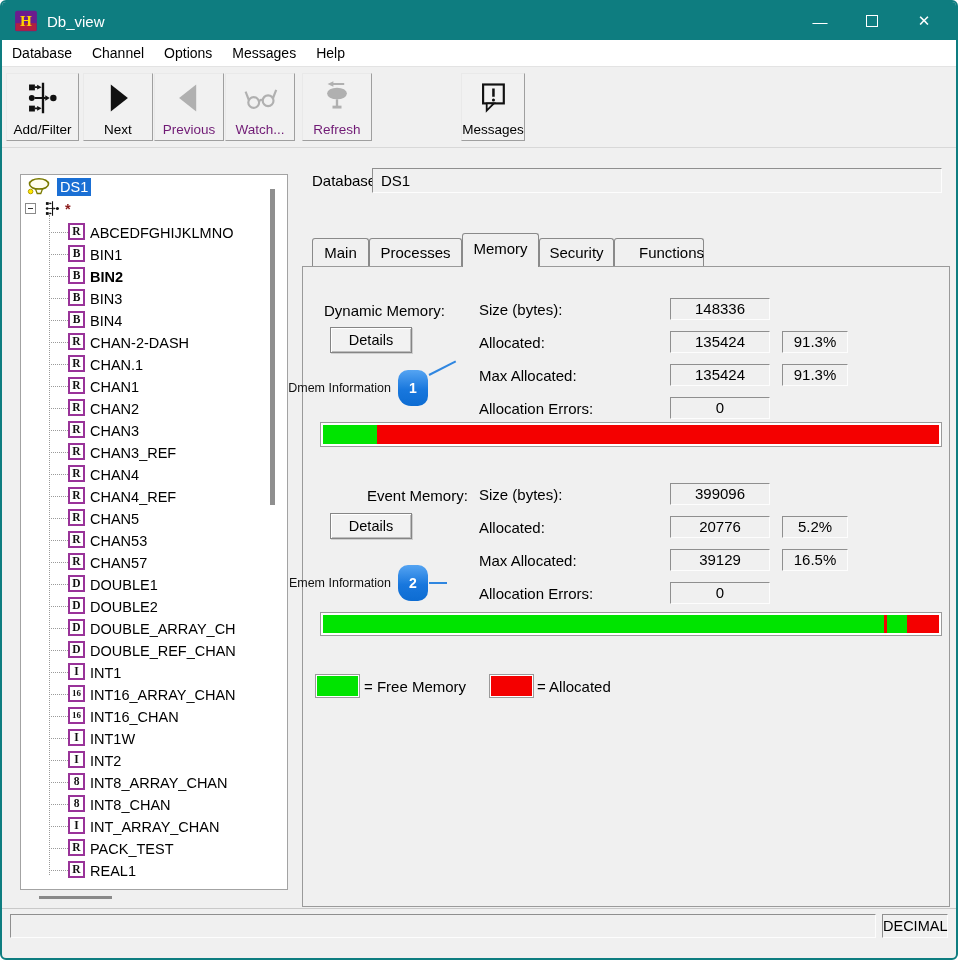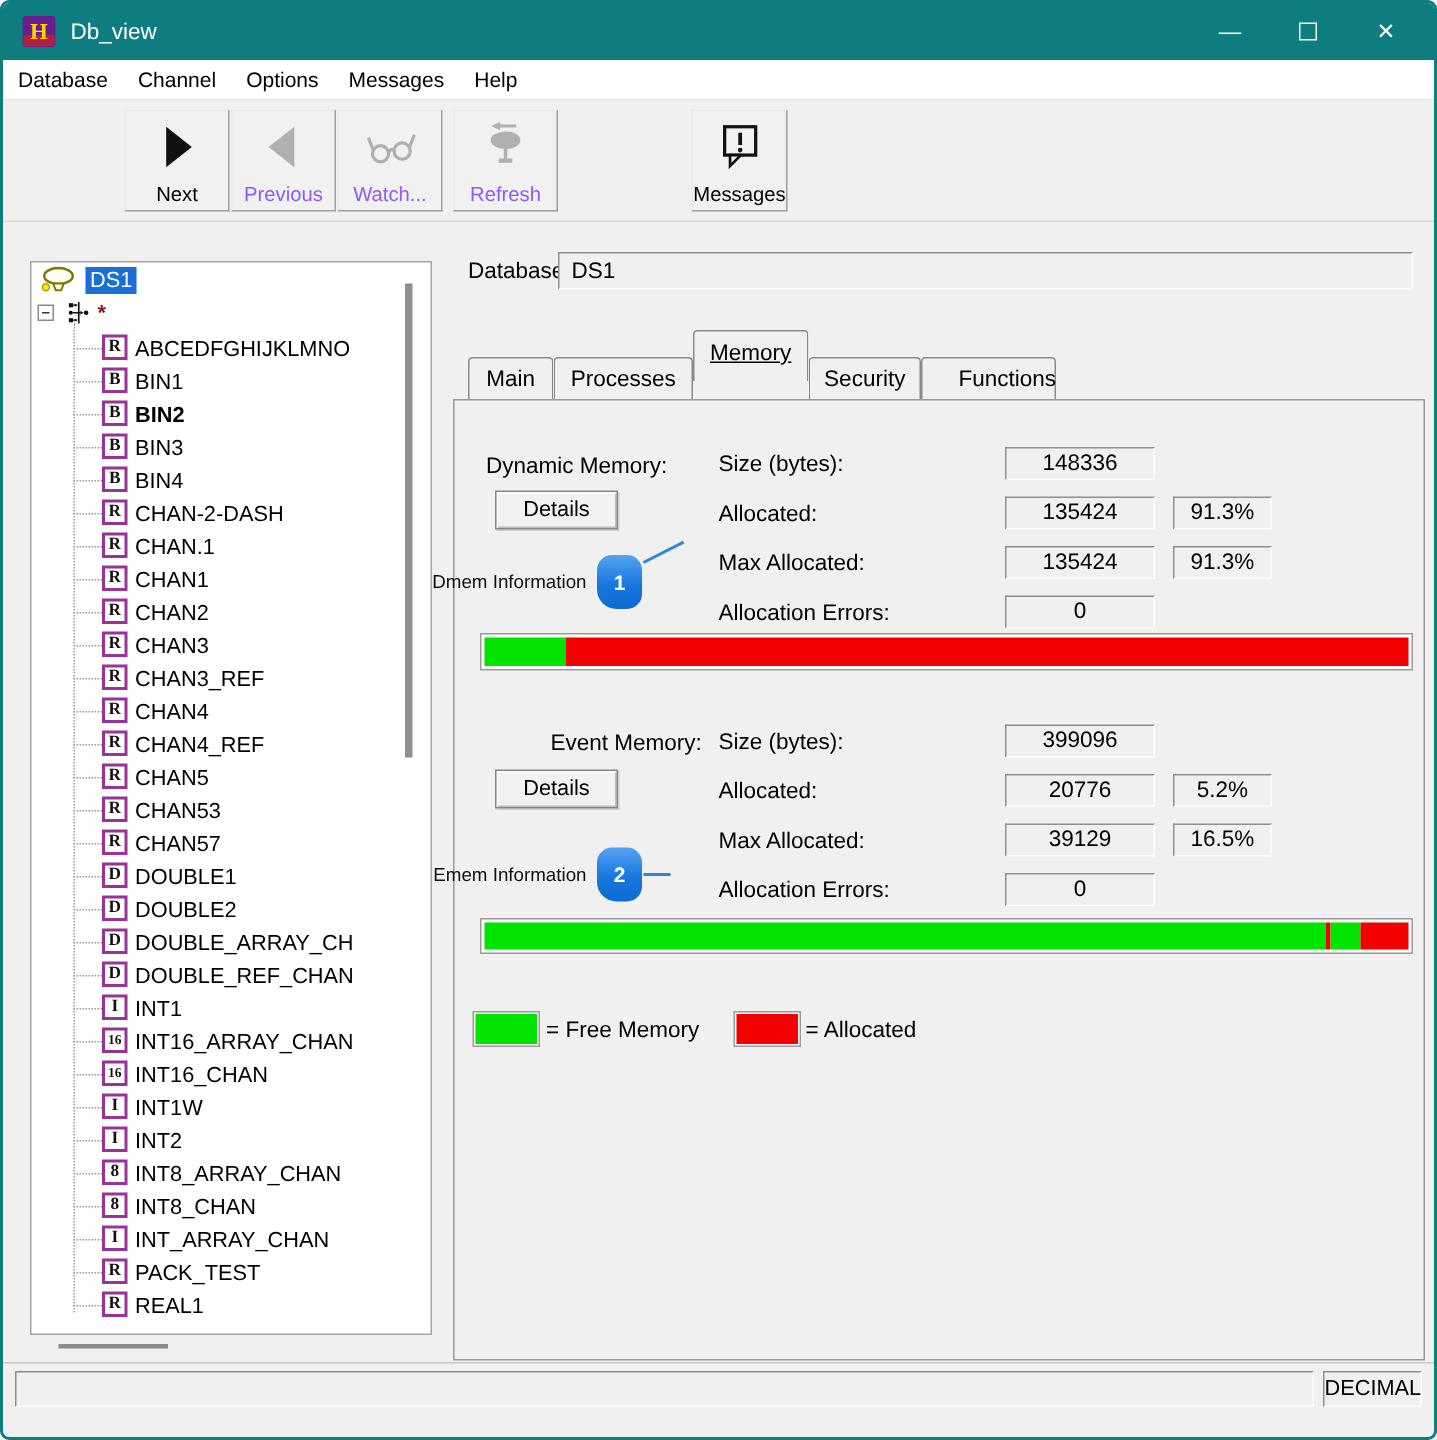--- a/index.html
+++ b/index.html
@@ -18,42 +18,42 @@
   .max-glyph{width:12px;height:12px;border:1.6px solid #fff;}
   
   .menubar{position:absolute;left:0;top:38px;right:0;height:27px;background:#fff;display:flex;align-items:center;border-bottom:1px solid #e3e3e3;}
   .menu-item{padding:0 10px;font-size:14px;line-height:27px;}
   
   .toolbar{position:absolute;left:0;top:65px;right:0;height:81px;background:#f0f0f0;border-bottom:1px solid #d8d8d8;}
   .tb-btn{position:absolute;top:6px;height:68px;background:#f1f1f1;border:1px solid;
     border-color:#e9e9e9 #9f9f9f #9f9f9f #e9e9e9;display:flex;flex-direction:column;align-items:center;justify-content:flex-end;padding-bottom:3px;}
   .tb-btn .tb-icon{flex:1;display:flex;align-items:center;justify-content:center;width:100%;}
   .tb-btn .tb-label{font-size:13.5px;line-height:15px;}
-  .tb-btn.disabled .tb-label{color:#8b5cf6;}
+  .tb-btn.disabled .tb-label{color:#701a75;}
   
   .listbox{position:absolute;left:18px;top:172px;width:268px;height:716px;background:#fff;border:1px solid #a3a3a3;overflow:hidden;}
   .tree-row{position:absolute;left:0;height:20px;white-space:nowrap;font-size:14.5px;}
   .tree-label{position:absolute;top:1px;line-height:18px;}
   .tree-label.selected{background:#1a6fd4;color:#fff;padding:0 3px;}
   .type-box{position:absolute;width:17px;height:17px;border:2px solid #993399;background:#fff;
     font-family:"Liberation Serif",serif;font-weight:bold;color:#111;text-align:center;}
   .vline{position:absolute;border-left:1px dotted #9a9a9a;}
   .hstub{position:absolute;border-top:1px dotted #9a9a9a;}
   .expand-box{position:absolute;width:11px;height:11px;border:1px solid #8a8a8a;background:#fff;}
   .expand-box::after{content:"";position:absolute;left:2px;right:2px;top:4px;border-top:1px solid #333;}
   .scroll-thumb-v{position:absolute;background:#8f8f8f;}
   .scroll-thumb-h{position:absolute;background:#8a8a8a;}
   
   .panel-label{position:absolute;font-size:15px;}
   .sunken{background:#f0f0f0;border:1px solid;border-color:#8f8f8f #fdfdfd #fdfdfd #8f8f8f;}
   .db-field{position:absolute;left:370px;top:166px;width:570px;height:25px;font-size:15px;line-height:23px;padding-left:8px;}
   .tab{position:absolute;background:#f0f0f0;border:1px solid #8a8a8a;border-bottom:none;border-radius:3px 3px 0 0;
     text-align:center;font-size:15px;}
   .tab.inactive{top:236px;height:28px;line-height:28px;z-index:1;}
-  .tab.active{top:218px;height:34px;line-height:30px;z-index:3;text-decoration:underline;}
+  .tab.active{top:231px;height:34px;line-height:30px;z-index:3;}
   .groupbox{position:absolute;left:300px;top:264px;width:648px;height:641px;border:1px solid #9a9a9a;background:#f0f0f0;z-index:0;}
   .btn{position:absolute;background:#f2f2f2;border:1px solid #858585;
     box-shadow:inset 1px 1px 0 #ffffff, inset -1px -1px 0 #bdbdbd, 1px 1px 0 #cfcfcf;
     font-size:14.5px;text-align:center;}
   .valbox{position:absolute;height:22px;line-height:20px;text-align:center;font-size:15px;}
   .membar{position:absolute;left:318px;width:622px;border:1px solid #9a9a9a;background:#fff;padding:2px;display:flex;}
   .membar .seg{height:100%;}
   .legend-swatch{position:absolute;width:45px;height:24px;border:1px solid #9a9a9a;background:#fff;padding:1px;}
   .legend-swatch .fill{width:100%;height:100%;}
   .annot-text{position:absolute;font-size:12.5px;color:#111;}
@@ -89,20 +89,38 @@
 
   <div class="menubar" id="menubar">
       <div class="menu-item">Database</div>
       <div class="menu-item">Channel</div>
       <div class="menu-item">Options</div>
       <div class="menu-item">Messages</div>
       <div class="menu-item">Help</div>
     </div>
 
   <div class="toolbar" id="toolbar">
+      <div class="tb-btn" style="left: 4px; width: 73px;">
+        <span class="tb-icon">
+          <svg width="38" height="36" viewBox="0 0 40 40" xmlns="http://www.w3.org/2000/svg">
+            <line x1="20" y1="3" x2="20" y2="37" stroke="#111111" stroke-width="2.6"></line>
+       <rect x="4.5" y="5" width="6.5" height="6.5" fill="#111111"></rect>
+       <line x1="11" y1="8" x2="14" y2="8" stroke="#111111" stroke-width="2"></line>
+       <polygon points="13.5,5.4 18.5,8 13.5,10.6" fill="#111111"></polygon>
+       <circle cx="7.5" cy="20" r="3.2" fill="#111111"></circle>
+       <line x1="10.5" y1="20" x2="23" y2="20" stroke="#111111" stroke-width="2"></line>
+       <polygon points="22.5,17 27.5,20 22.5,23" fill="#111111"></polygon>
+       <circle cx="31.5" cy="20" r="3.6" fill="#111111"></circle>
+       <rect x="4.5" y="28.5" width="6.5" height="6.5" fill="#111111"></rect>
+       <line x1="11" y1="31.5" x2="14" y2="31.5" stroke="#111111" stroke-width="2"></line>
+       <polygon points="13.5,28.9 18.5,31.5 13.5,34.1" fill="#111111"></polygon>
+          </svg>
+        </span>
+        <span class="tb-label">Add/Filter</span>
+      </div>
       <div class="tb-btn" style="left: 81px; width: 70px;">
         <span class="tb-icon">
           <svg width="38" height="36" viewBox="0 0 40 40" xmlns="http://www.w3.org/2000/svg">
             <polygon points="12,5 31,20 12,35" fill="#111111"></polygon>
           </svg>
         </span>
         <span class="tb-label">Next</span>
       </div>
       <div class="tb-btn disabled" style="left: 152px; width: 70px;">
         <span class="tb-icon">

